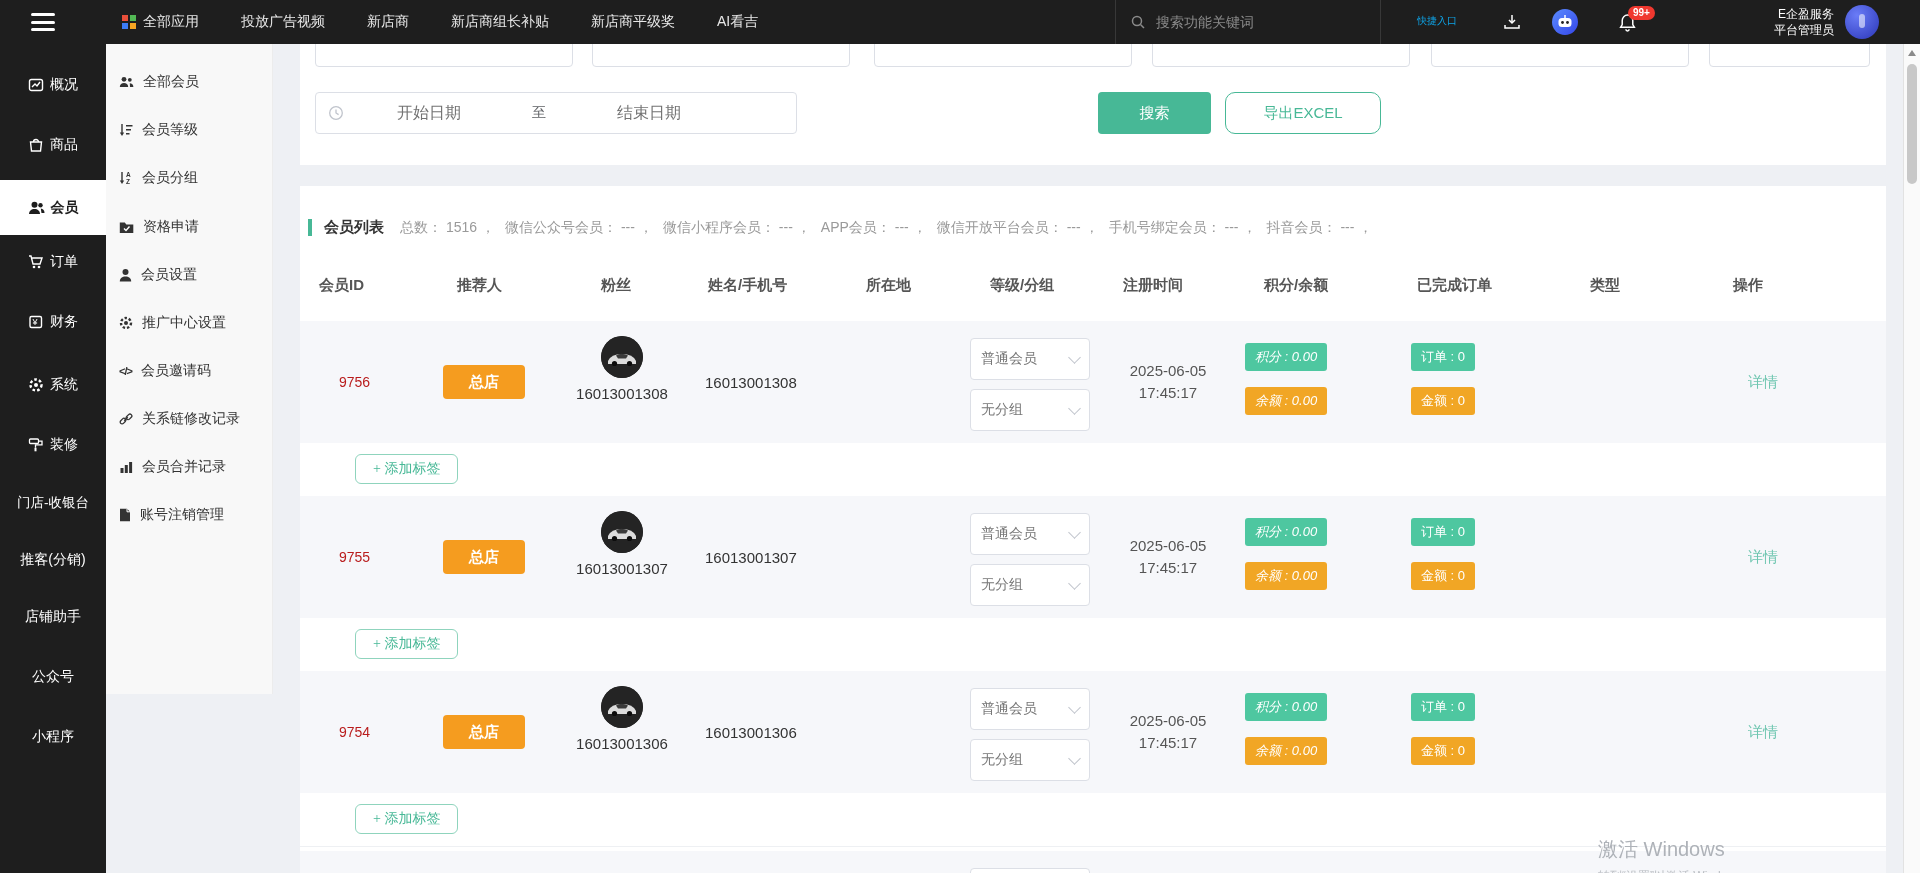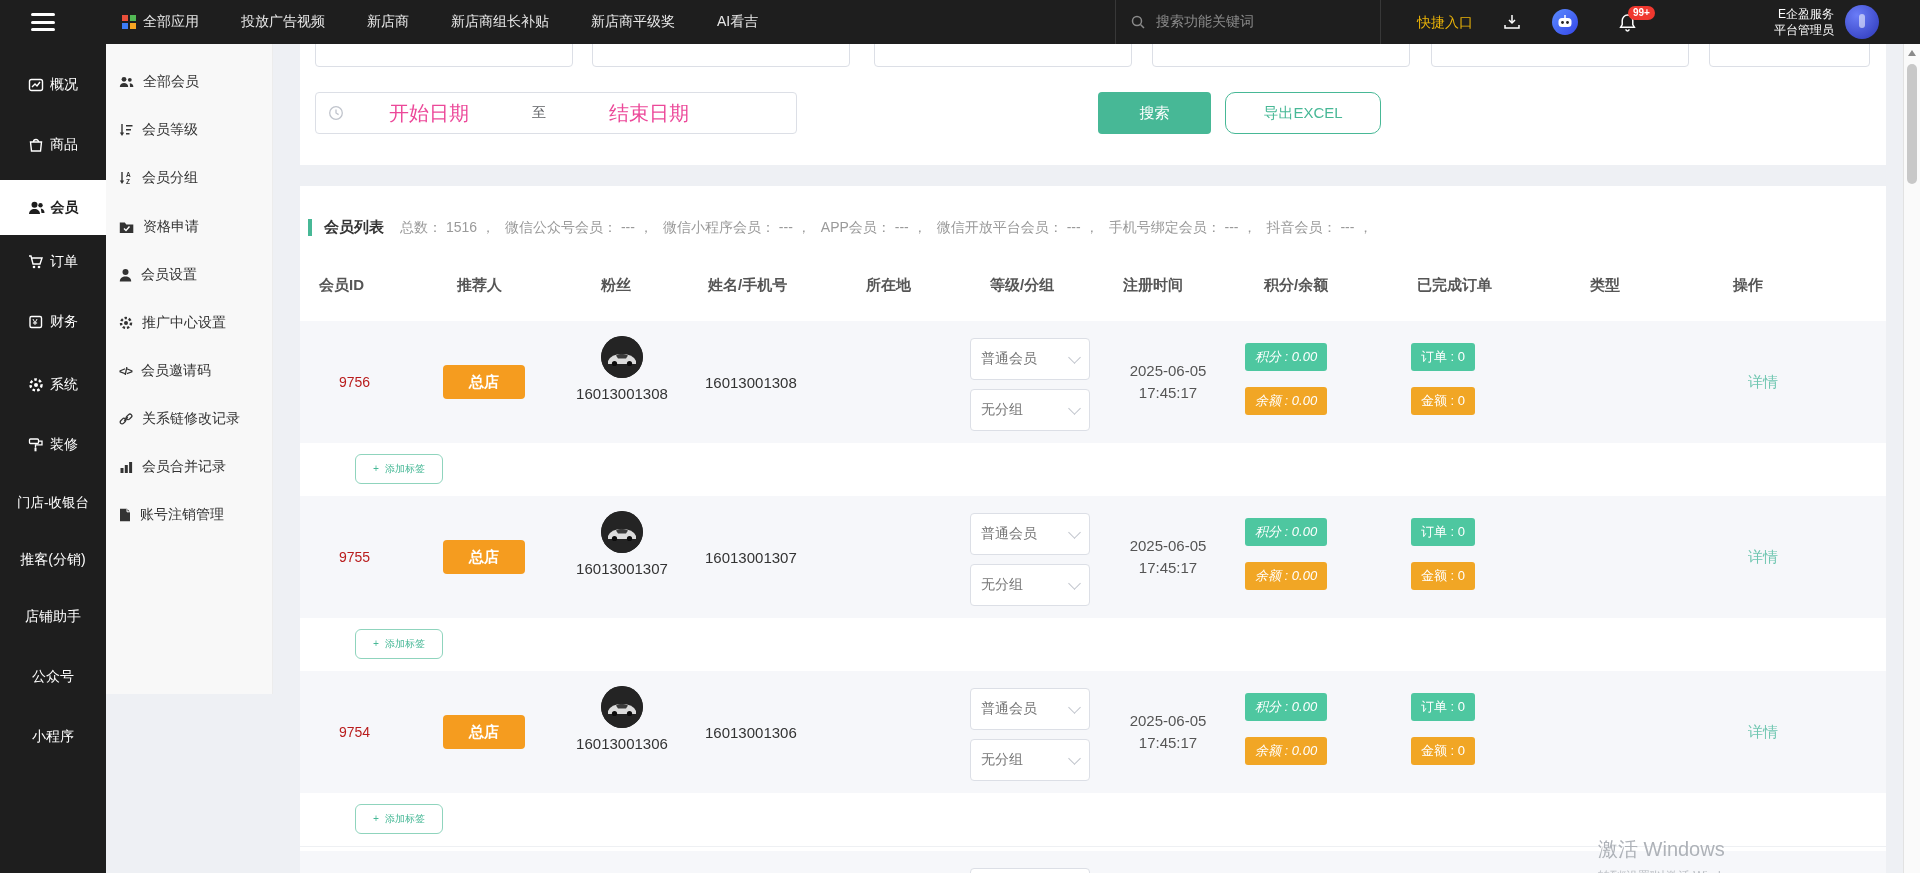--- a/index.html
+++ b/index.html
@@ -7,24 +7,24 @@
        font-family:"Liberation Sans","DejaVu Sans",sans-serif;}
   
   .topbar{position:absolute;left:0;top:0;width:1920px;height:44px;background:#1e1e1e;z-index:30;}
   .burger{position:absolute;left:31px;top:13px;width:24px;height:18px;display:flex;flex-direction:column;justify-content:space-between;cursor:pointer;}
   .burger span{display:block;height:3px;background:#fff;border-radius:2px;}
   .topnav{position:absolute;left:122px;top:0;height:44px;display:flex;align-items:center;gap:42px;}
   .nav-item{color:#e8e8e8;font-size:14px;white-space:nowrap;display:flex;align-items:center;gap:7px;cursor:pointer;}
   .grid-icon{display:inline-grid;grid-template-columns:6px 6px;grid-template-rows:6px 6px;gap:2px;}
   .grid-icon i{display:block;}
   .grid-icon .g1{background:#e94f3a}.grid-icon .g2{background:#53b955}.grid-icon .g3{background:#3d7bf5}.grid-icon .g4{background:#f5a623}
-  .tsearch{position:absolute;left:1115px;top:0;width:266px;height:44px;border-left:1px solid #383838;border-right:1px solid #383838;display:flex;align-items:center;padding-left:14px;box-sizing:border-box;font-family:Liberation Serif, serif;}
+  .tsearch{position:absolute;left:1115px;top:0;width:266px;height:44px;border-left:1px solid #383838;border-right:1px solid #383838;display:flex;align-items:center;padding-left:14px;box-sizing:border-box;}
   .tsearch input{background:transparent;border:none;outline:none;color:#cfcfcf;font-size:14px;margin-left:8px;width:200px;font-family:inherit;}
   .tsearch input::placeholder{color:#8a8a8a;}
-  .quick{position:absolute;left:1417px;top:14px;color:#eab308;font-size:14px;cursor:pointer;}
+  .quick{position:absolute;left:1417px;top:14px;color:#0ea5e9;font-size:10px;cursor:pointer;}
   .tb-ic{position:absolute;top:13px;cursor:pointer;}
   .dl{left:1503px;}
   .robot{left:1552px;top:9px;}
   .bellwrap{left:1618px;}
   .nbadge{position:absolute;left:10px;top:-7px;background:#f0382f;color:#fff;font-size:10px;font-weight:bold;border-radius:9px;padding:2px 5px;line-height:1;}
   .userinfo{position:absolute;right:86px;top:6px;color:#fff;font-size:12px;line-height:16px;text-align:right;cursor:pointer;}
   .uavatar{position:absolute;right:41px;top:5px;width:34px;height:34px;border-radius:50%;background:radial-gradient(circle at 35% 30%,#6a7cf7,#2b36b8);cursor:pointer;}
   .uavatar:after{content:"";position:absolute;left:14px;top:9px;width:6px;height:14px;background:rgba(255,255,255,.55);border-radius:3px;}
   
   .sidebar{position:absolute;left:0;top:44px;width:106px;height:829px;background:#1e1e1e;z-index:20;}
@@ -34,21 +34,21 @@
   .s-item.small{font-size:13.5px;}
   
   .submenu{position:absolute;left:106px;top:44px;width:166px;height:650px;background:#f8f8f8;border-right:1px solid #ececec;z-index:19;}
   .m-item{position:absolute;left:0;width:166px;height:30px;display:flex;align-items:center;gap:9px;padding-left:13px;box-sizing:border-box;color:#333;font-size:14px;cursor:pointer;white-space:nowrap;}
   .code-ic{font-size:11px;font-weight:bold;color:#333;letter-spacing:-1px;}
   
   .main{position:absolute;left:272px;top:44px;width:1631px;height:829px;background:#eef0f4;overflow:hidden;}
   .filter-card{position:absolute;left:28px;top:0;width:1586px;height:121px;background:#fff;overflow:hidden;}
   .cutbox{position:absolute;top:-17px;height:40px;width:258px;border:1px solid #dcdfe6;border-radius:4px;box-sizing:border-box;background:#fff;}
   .datebox{position:absolute;left:15px;top:48px;width:482px;height:42px;border:1px solid #dcdfe6;border-radius:4px;box-sizing:border-box;display:flex;align-items:center;padding:0 12px;cursor:pointer;}
-  .ph{color:#ec4899;font-size:20px;}
+  .ph{color:#737373;font-size:16px;}
   .datebox .dstart,.datebox .dend{width:170px;text-align:center;}
   .datebox .zhi{color:#606266;font-size:14px;width:50px;text-align:center;}
   .tagselect{position:absolute;left:523px;top:48px;width:258px;height:42px;border:1px solid #dcdfe6;border-radius:4px;box-sizing:border-box;display:flex;align-items:center;padding:0 12px;cursor:pointer;background:#fff;}
   .chev{width:8px;height:8px;border-right:1.5px solid #c0c4cc;border-bottom:1.5px solid #c0c4cc;transform:rotate(45deg);margin-left:auto;margin-top:-4px;}
   .btn-search{position:absolute;left:798px;top:48px;width:113px;height:42px;background:#47b896;border:none;border-radius:4px;color:#fff;font-size:15px;cursor:pointer;font-family:inherit;}
   .btn-export{position:absolute;left:925px;top:48px;width:156px;height:42px;background:#fff;border:1px solid #47b896;border-radius:10px;color:#47b896;font-size:15px;cursor:pointer;font-family:inherit;}
   
   .member-card{position:absolute;left:28px;top:142px;width:1586px;height:687px;background:#fff;overflow:hidden;}
   .list-head{position:absolute;left:0;top:32px;width:100%;display:flex;align-items:center;font-size:14px;color:#9a9a9a;margin-left:8px;}
   .gbar{width:4px;height:17px;background:#47b896;margin-right:12px;}
@@ -71,21 +71,21 @@
   .c-level{left:670px;width:120px;flex-direction:column;justify-content:flex-start;padding-top:17px;box-sizing:border-box;gap:9px;}
   .sel{width:120px;height:42px;background:#fff;border:1px solid #dcdfe6;border-radius:4px;box-sizing:border-box;display:flex;align-items:center;padding:0 10px;font-size:14px;color:#777;cursor:pointer;}
   .c-time{left:813px;width:110px;flex-direction:column;justify-content:center;font-size:15px;color:#555;line-height:22px;}
   .c-pts{left:945px;flex-direction:column;justify-content:flex-start;padding-top:22px;box-sizing:border-box;gap:16px;align-items:flex-start;font-style:italic;}
   .c-ord{left:1111px;flex-direction:column;justify-content:flex-start;padding-top:22px;box-sizing:border-box;gap:16px;align-items:flex-start;}
   .bdg{display:inline-block;padding:5px 10px;border-radius:3px;color:#fff;font-size:13px;white-space:nowrap;}
   .bg-g{background:#4ec7a0;}
   .bg-o{background:#f1a625;}
   .c-act{left:1433px;width:60px;justify-content:center;font-size:15px;color:#6fc6b0;cursor:pointer;}
   .tagrow{position:relative;height:53px;background:#fff;border-bottom:1px solid #eef0f3;}
-  .addtag{position:absolute;left:55px;top:11px;height:30px;padding:0 17px;background:#fff;border:1px solid #8fd4bd;border-radius:6px;color:#47b896;font-size:10px;cursor:pointer;font-family:Liberation Mono, monospace;}
+  .addtag{position:absolute;left:55px;top:11px;height:30px;padding:0 17px;background:#fff;border:1px solid #8fd4bd;border-radius:6px;color:#47b896;font-size:14px;cursor:pointer;font-family:Liberation Serif, serif;}
   
   .scrollbar{position:absolute;left:1903px;top:44px;width:17px;height:829px;background:#fafafa;border-left:1px solid #e2e2e2;z-index:40;}
   .sb-up{position:absolute;left:4px;top:6px;width:0;height:0;border-left:4px solid transparent;border-right:4px solid transparent;border-bottom:6px solid #8a8a8a;}
   .sb-thumb{position:absolute;left:3px;top:20px;width:10px;height:120px;background:#c8c8c8;border-radius:5px;cursor:pointer;}
   
   .wm{position:absolute;left:1598px;top:836px;z-index:50;color:#aeb2b8;pointer-events:none;}
   .wm-l1{font-size:20px;}
   .wm-l2{font-size:12px;margin-top:5px;color:#b9bdc2;}
   .caravatar{width:42px;height:42px;border-radius:50%;overflow:hidden;background:#232323;flex:0 0 auto;}
 </style>

